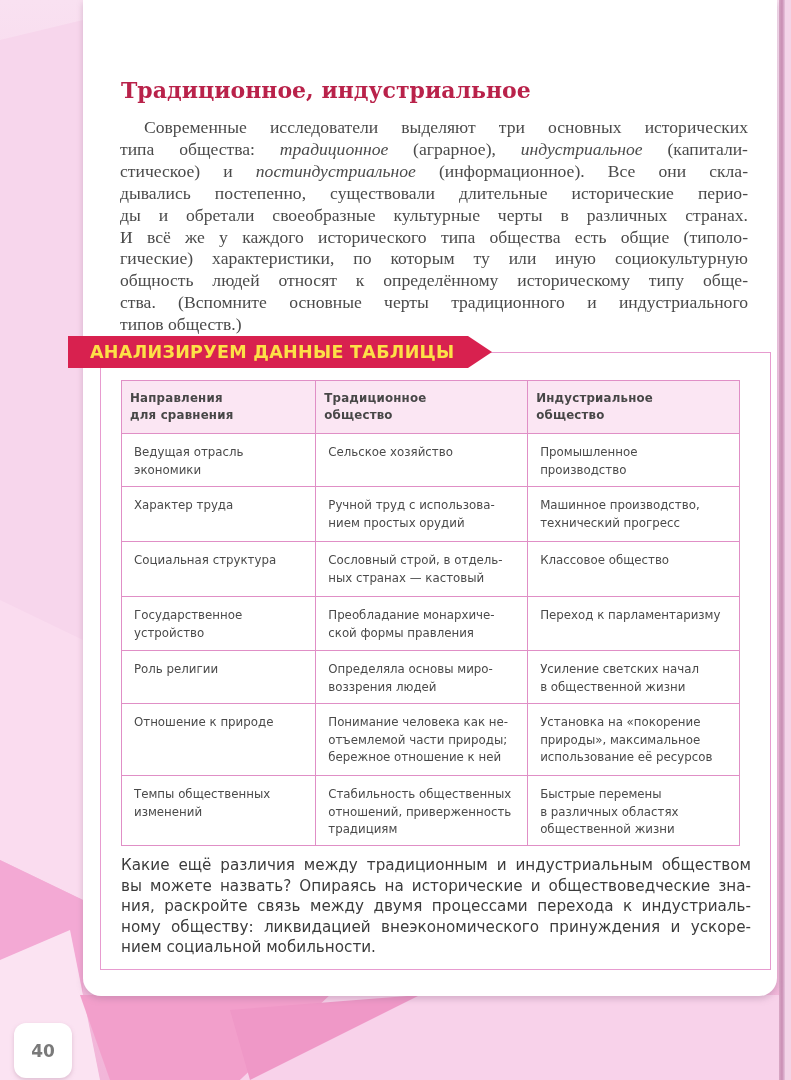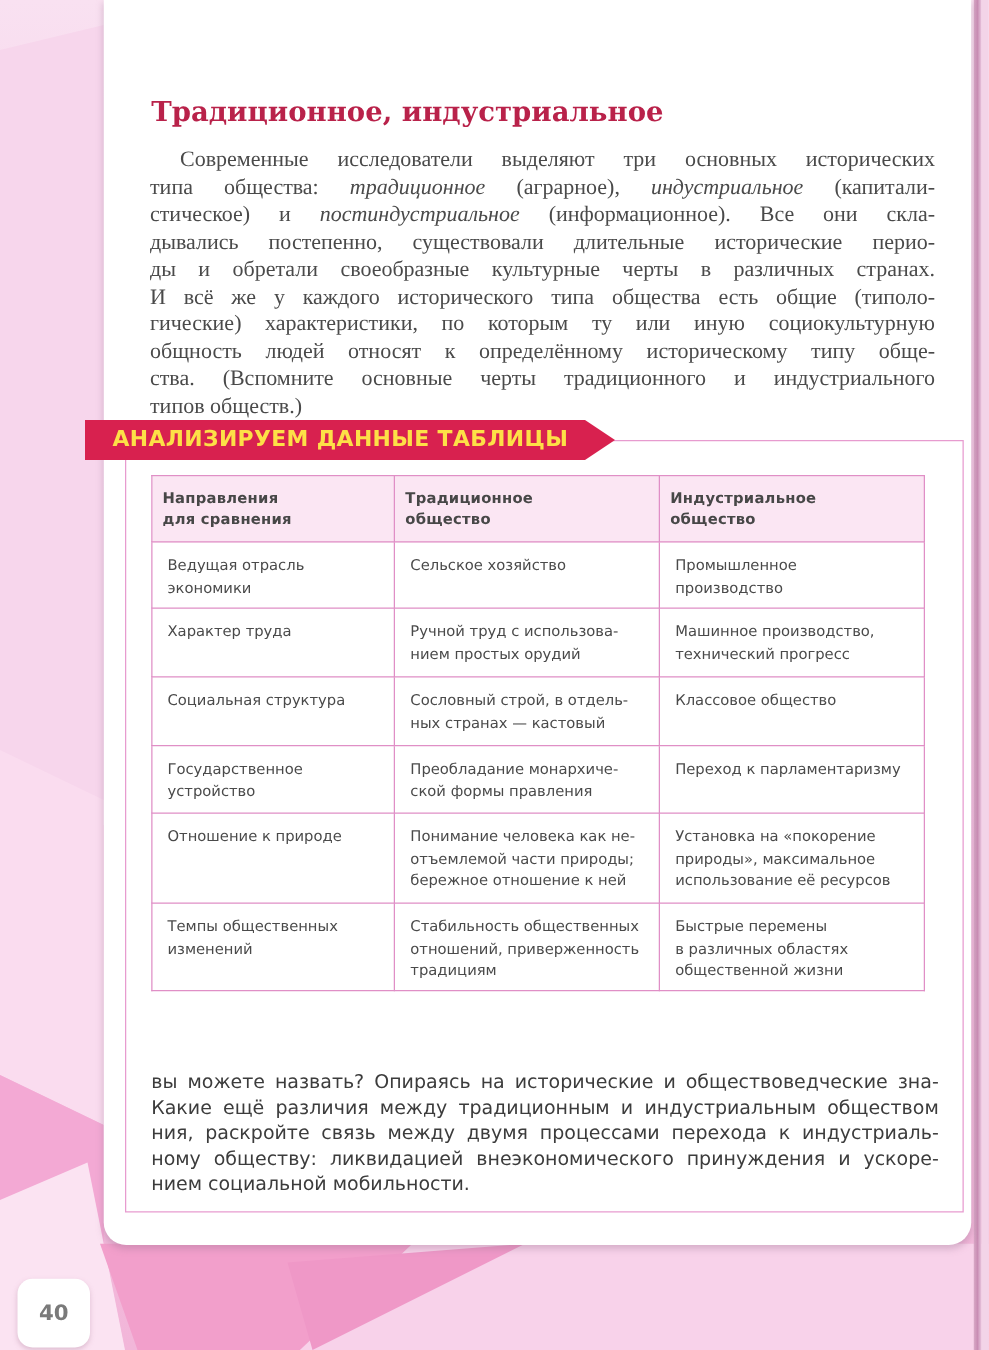--- a/index.html
+++ b/index.html
@@ -259,20 +259,33 @@
           <span class="cell-line">устройство</span>
         </td>
       <td>
           <span class="cell-line">Преобладание монархиче-</span>
           <span class="cell-line">ской формы правления</span>
         </td>
       <td>
           <span class="cell-line">Переход к парламентаризму</span>
         </td>
     </tr>
+    <tr class="r5">
+      <td>
+          <span class="cell-line">Роль религии</span>
+        </td>
+      <td>
+          <span class="cell-line">Определяла основы миро-</span>
+          <span class="cell-line">воззрения людей</span>
+        </td>
+      <td>
+          <span class="cell-line">Усиление светских начал</span>
+          <span class="cell-line">в общественной жизни</span>
+        </td>
+    </tr>
     <tr class="r6">
       <td>
           <span class="cell-line">Отношение к природе</span>
         </td>
       <td>
           <span class="cell-line">Понимание человека как не-</span>
           <span class="cell-line">отъемлемой части природы;</span>
           <span class="cell-line">бережное отношение к ней</span>
         </td>
       <td>
@@ -294,20 +307,20 @@
       <td>
           <span class="cell-line">Быстрые перемены</span>
           <span class="cell-line">в различных областях</span>
           <span class="cell-line">общественной жизни</span>
         </td>
     </tr>
   </tbody>
 </table>
 
 <div class="question-text">
+  <span class="line">Какие ещё различия между традиционным и индустриальным обществом</span>
   <span class="line">вы можете назвать? Опираясь на исторические и обществоведческие зна-</span>
-  <span class="line">Какие ещё различия между традиционным и индустриальным обществом</span>
   <span class="line">ния, раскройте связь между двумя процессами перехода к индустриаль-</span>
   <span class="line">ному обществу: ликвидацией внеэкономического принуждения и ускоре-</span>
   <span class="line last">нием социальной мобильности.</span>
 </div>
 
 <div class="page-number-box">40</div>
 
 </body></html>

